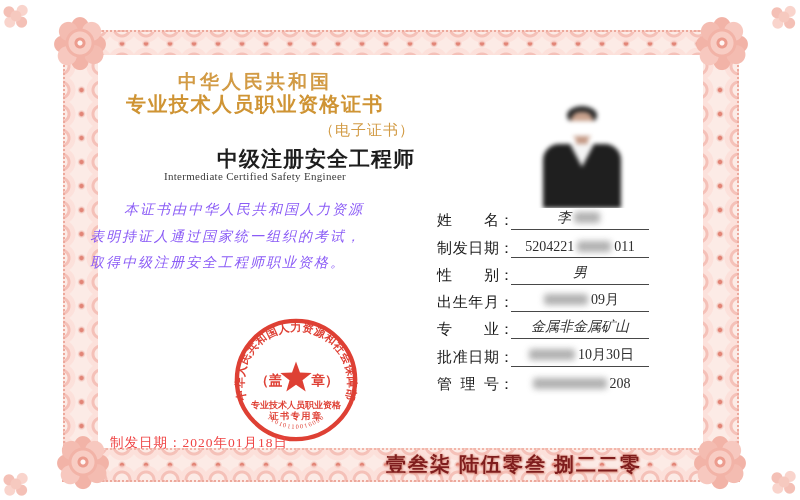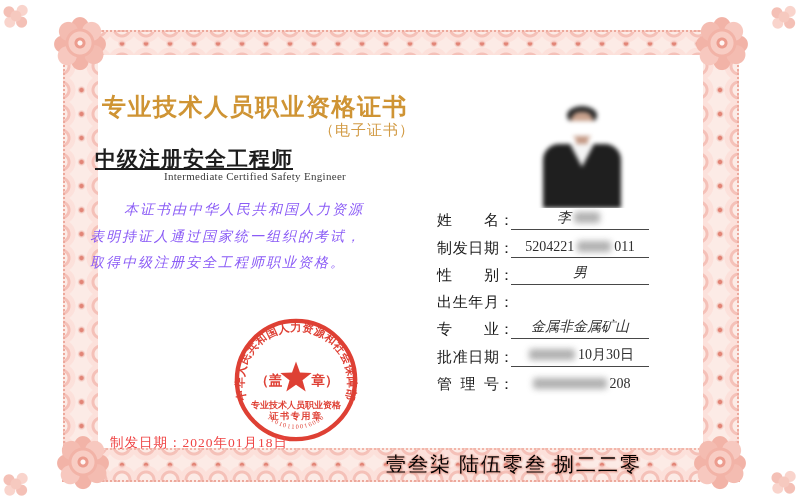--- a/index.html
+++ b/index.html
@@ -48,25 +48,25 @@
       radial-gradient(circle at 72% 30%, #f8cdc4 0 5px, rgba(0,0,0,0) 6px),
       radial-gradient(circle at 70% 72%, #f3b6aa 0 5px, rgba(0,0,0,0) 6px),
       radial-gradient(circle at 28% 72%, #f8cdc4 0 5px, rgba(0,0,0,0) 6px);}
   .e-tl{left:2px;top:2px;} .e-tr{left:770px;top:3px;}
   .e-bl{left:2px;top:470px;} .e-br{left:770px;top:468px;}
 
   
   .t1{position:absolute;left:95px;top:69px;width:320px;text-align:center;
       font-size:19px;font-weight:bold;letter-spacing:3px;color:#d29b45;white-space:nowrap;}
   .t2{position:absolute;left:75px;top:91px;width:360px;text-align:center;
-      font-size:24px;font-weight:bold;letter-spacing:1.5px;color:#cf9434;white-space:nowrap;}
+      font-size:20px;font-weight:bold;letter-spacing:1.5px;color:#cf9434;white-space:nowrap;}
   .t3{position:absolute;left:95px;top:121px;width:320px;text-align:right;
       font-size:15px;font-weight:normal;letter-spacing:1px;color:#d29b45;}
-  .cert{position:absolute;left:95px;top:145px;width:320px;text-align:left;
-      font-size:21px;font-weight:bold;letter-spacing:1px;color:#1d1d1d;text-decoration:underline;}
+  .cert{position:absolute;left:95px;top:145px;width:320px;text-align:right;
+      font-size:21px;font-weight:bold;letter-spacing:1px;color:#1d1d1d;}
   .cert-en{position:absolute;left:95px;top:170px;width:320px;text-align:center;
       font-size:11px;color:#3c3c3c;letter-spacing:0.3px;}
 
   
   .body-text{position:absolute;left:90px;top:197px;width:335px;color:#8b5cf6;
       font-style:italic;font-size:14px;line-height:26.5px;letter-spacing:2px;}
   .bl{white-space:nowrap;}
   .indent{padding-left:34px;}
 
   
@@ -97,41 +97,42 @@
   .seal{position:absolute;left:233px;top:317px;width:126px;height:126px;opacity:.95;}
   .s-arc{font-size:11.5px;fill:#dd362a;font-weight:bold;letter-spacing:0.5px;}
   .s-digits{font-size:6.5px;fill:#dd362a;letter-spacing:1.4px;}
   .s-center{font-size:14px;fill:#dd362a;font-weight:bold;}
   .s-line2{font-size:9.3px;fill:#dd362a;font-weight:bold;}
   .s-line3{font-size:9.5px;fill:#dd362a;font-weight:bold;letter-spacing:1.5px;}
 
   
   .issue-date{position:absolute;left:110px;top:434px;font-size:13.5px;color:#ef4444;letter-spacing:1px;}
   .watermark{position:absolute;left:386px;top:451px;width:300px;z-index:5;
-      font-size:20px;font-weight:normal;color:#000000;letter-spacing:2px;white-space:nowrap;
+      font-size:20px;font-weight:bold;color:#7f1d1d;letter-spacing:2px;white-space:nowrap;
       text-shadow:0 0 3px #dd9688,0 0 1px #e9a092,1px 1px 2px #dd9688;}
 </style>
 </head>
 <body>
 
 <div class="page">
 
   <div class="band band-h band-top"></div>
   <div class="band band-h band-bottom"></div>
   <div class="band band-v band-left"></div>
   <div class="band band-v band-right"></div>
   <div class="flower c-tl"></div>
   <div class="flower c-tr"></div>
   <div class="flower c-bl"></div>
   <div class="flower c-br"></div>
   <div class="edge e-tl"></div>
   <div class="edge e-tr"></div>
   <div class="edge e-bl"></div>
   <div class="edge e-br"></div>
 
+  <div class="t1">中华人民共和国</div>
   <div class="t2">专业技术人员职业资格证书</div>
   <div class="t3">（电子证书）</div>
   <div class="cert">中级注册安全工程师</div>
   <div class="cert-en">Intermediate Certified Safety Engineer</div>
 
   <div class="body-text">
     <div class="bl indent">本证书由中华人民共和国人力资源</div>
     <div class="bl">表明持证人通过国家统一组织的考试，</div>
     <div class="bl">取得中级注册安全工程师职业资格。</div>
   </div>
@@ -159,20 +160,21 @@
       <span class="fvalue"><span>5204221</span><span class="smudge w34"></span><span>011</span></span>
     </div>
     <div class="frow">
       <span class="flabel">性别</span>
         <span class="fcolon">：</span>
       <span class="fvalue"><span class="vcn">男</span></span>
     </div>
     <div class="frow">
       <span class="flabel">出生年月</span>
         <span class="fcolon">：</span>
+      <span class="fvalue"><span class="smudge w44"></span><span>09月</span></span>
     </div>
     <div class="frow">
       <span class="flabel">专业</span>
         <span class="fcolon">：</span>
       <span class="fvalue"><span class="vcn">金属非金属矿山</span></span>
     </div>
     <div class="frow">
       <span class="flabel">批准日期</span>
         <span class="fcolon">：</span>
       <span class="fvalue"><span class="smudge w46"></span><span>10月30日</span></span>

